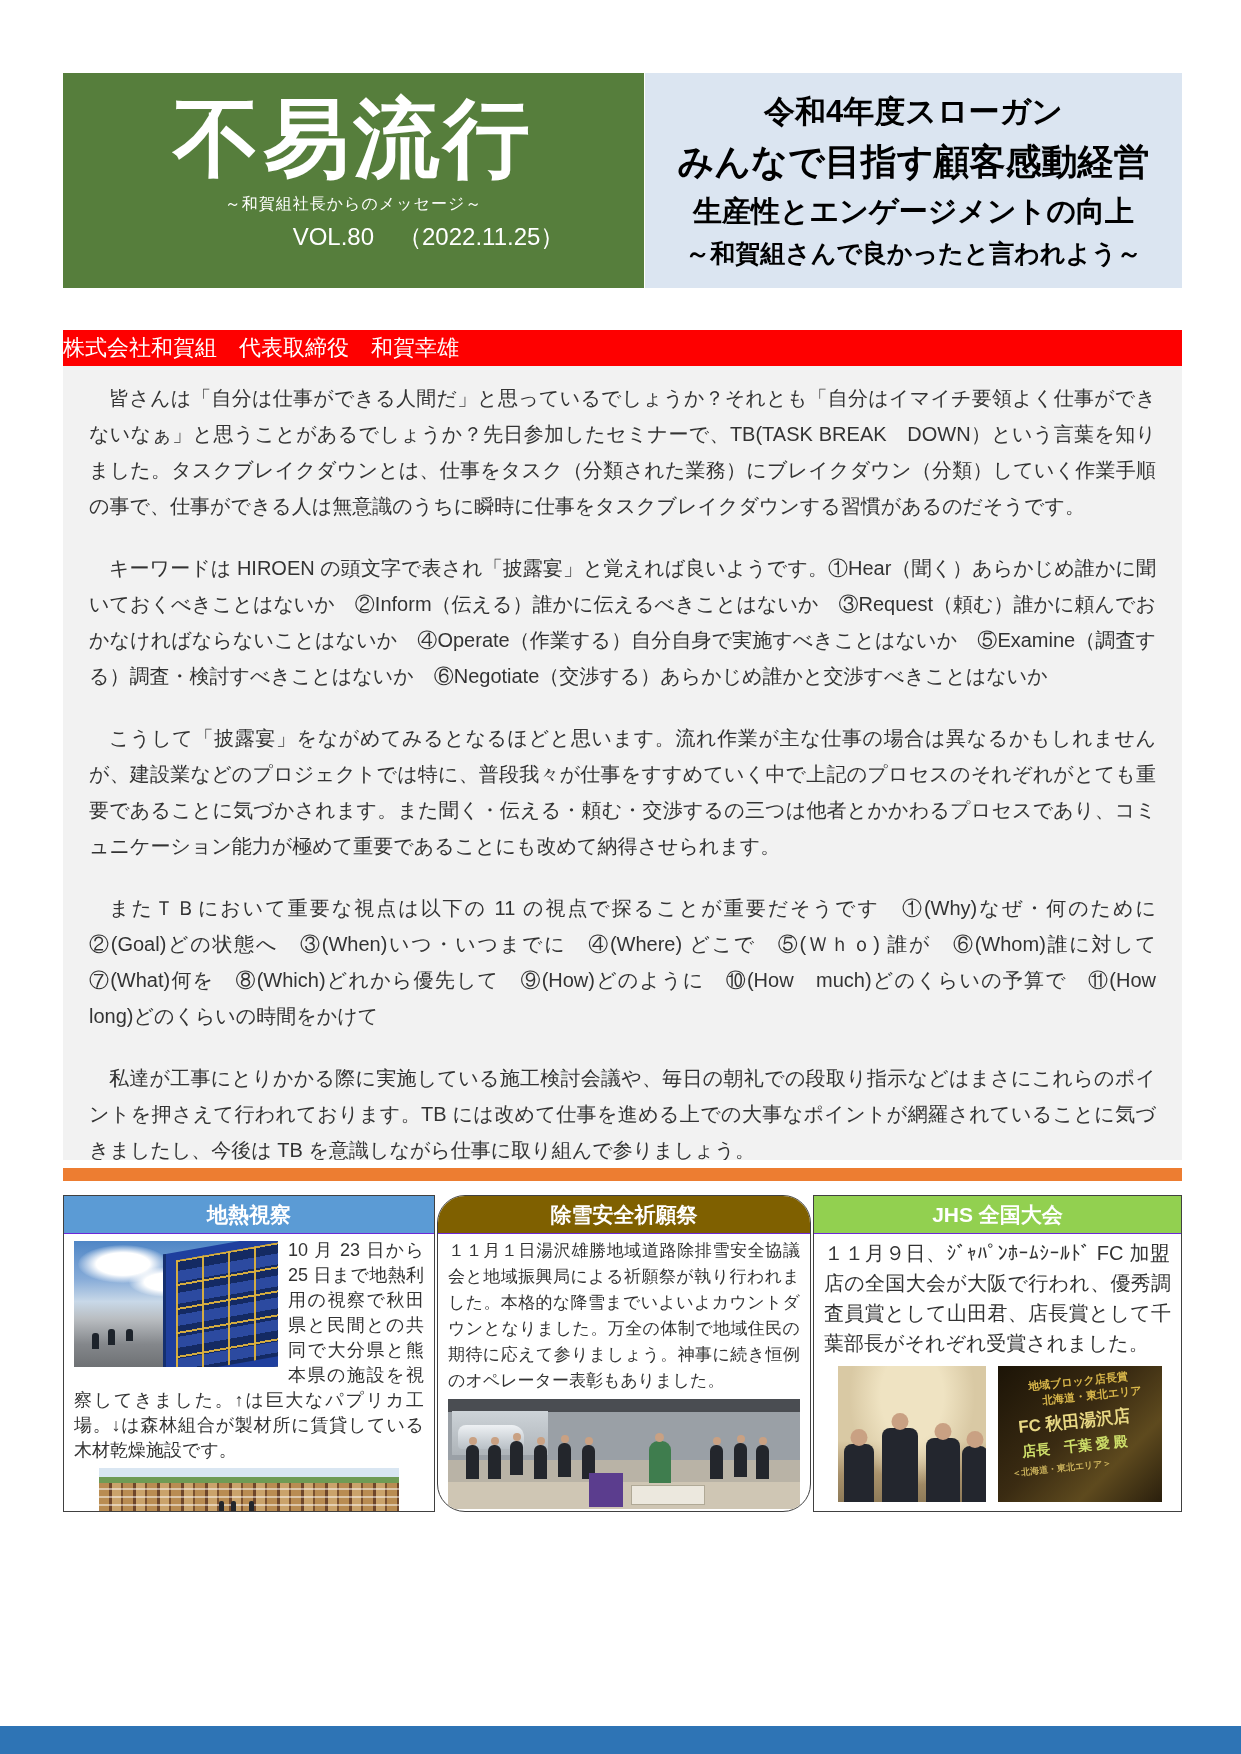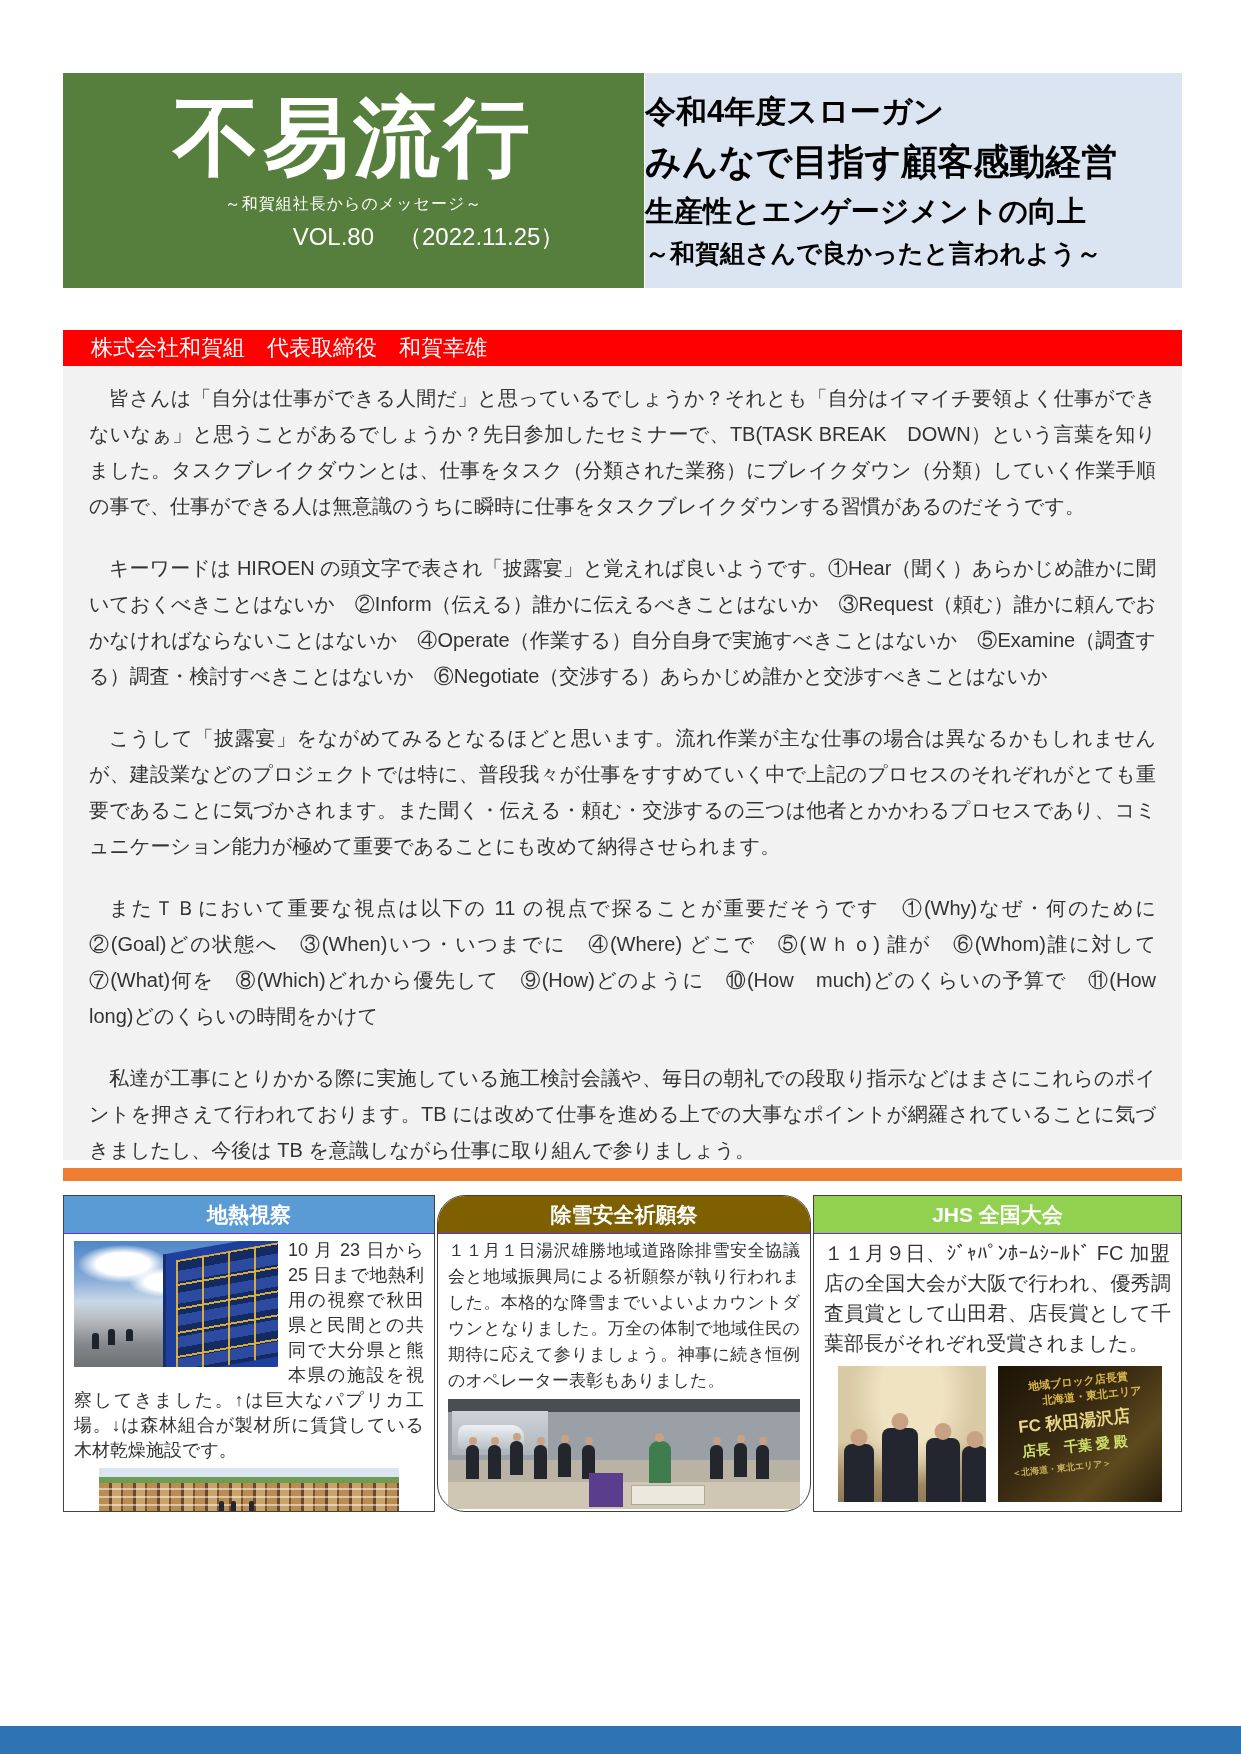--- a/index.html
+++ b/index.html
@@ -6,39 +6,39 @@
   body{
     width:1241px;height:1754px;position:relative;background:#ffffff;
     font-family:"Liberation Sans",sans-serif;color:#303030;
   }
   
   .hdr-green{
     position:absolute;left:63px;top:73px;width:581px;height:215px;
     background:#567e3c;color:#fff;text-align:center;overflow:hidden;
   }
   .hdr-title{
-    font-family:Liberation Serif, serif;font-weight:bold;
+    font-family:Liberation Sans, sans-serif;font-weight:bold;
     font-size:86px;line-height:1;margin-top:22px;letter-spacing:4px;
   }
   .hdr-sub{font-size:16px;margin-top:13px;letter-spacing:1px;}
   .hdr-vol{font-size:24px;margin-top:6px;padding-left:150px;}
   .hdr-blue{
     position:absolute;left:645px;top:73px;width:537px;height:215px;
-    background:#dbe5f1;color:#000;font-weight:bold;
+    background:#dbe5f1;color:#000;text-align:center;font-weight:bold;
     display:flex;flex-direction:column;justify-content:center;gap:5px;
   }
   .sl1{font-size:31px;}
   .sl2{font-size:36px;}
   .sl3{font-size:29px;}
   .sl4{font-size:25px;}
   
   .author-bar{
     position:absolute;left:63px;top:330px;width:1119px;height:36px;
     background:#fe0000;color:#fff;font-size:22px;
-    display:flex;align-items:center;padding-left:28px;box-sizing:border-box;
+    display:flex;align-items:center;box-sizing:border-box;
   }
   
   .body-box{
     position:absolute;left:63px;top:366px;width:1119px;height:794px;
     background:#f2f2f2;box-sizing:border-box;padding:14px 26px;overflow:hidden;
   }
   .body-box p{
     margin:0 0 26px 0;font-size:20px;line-height:36px;
     text-indent:1em;text-align:justify;color:#333;
   }

